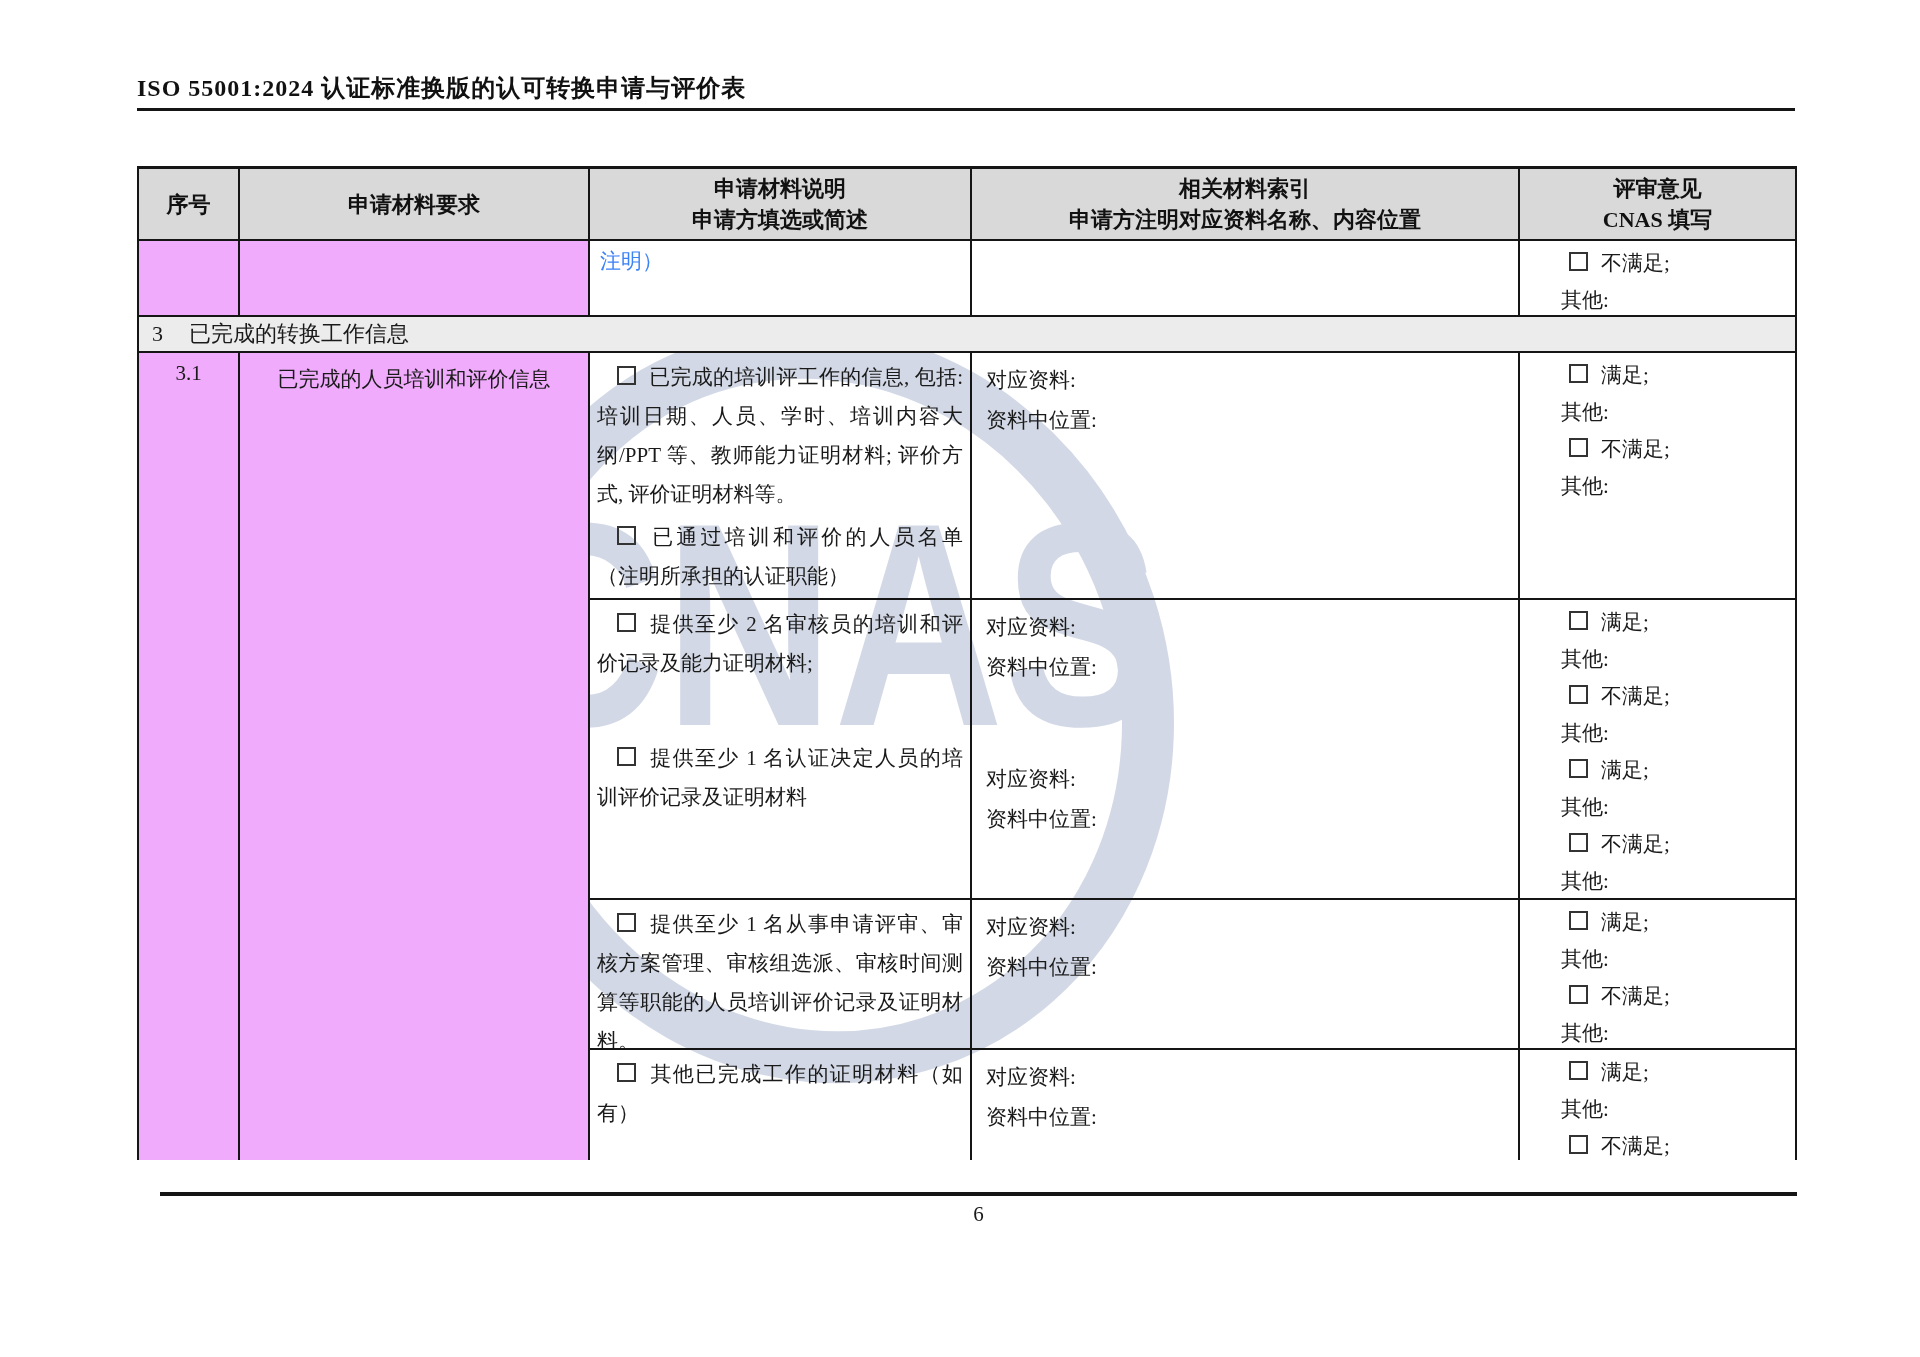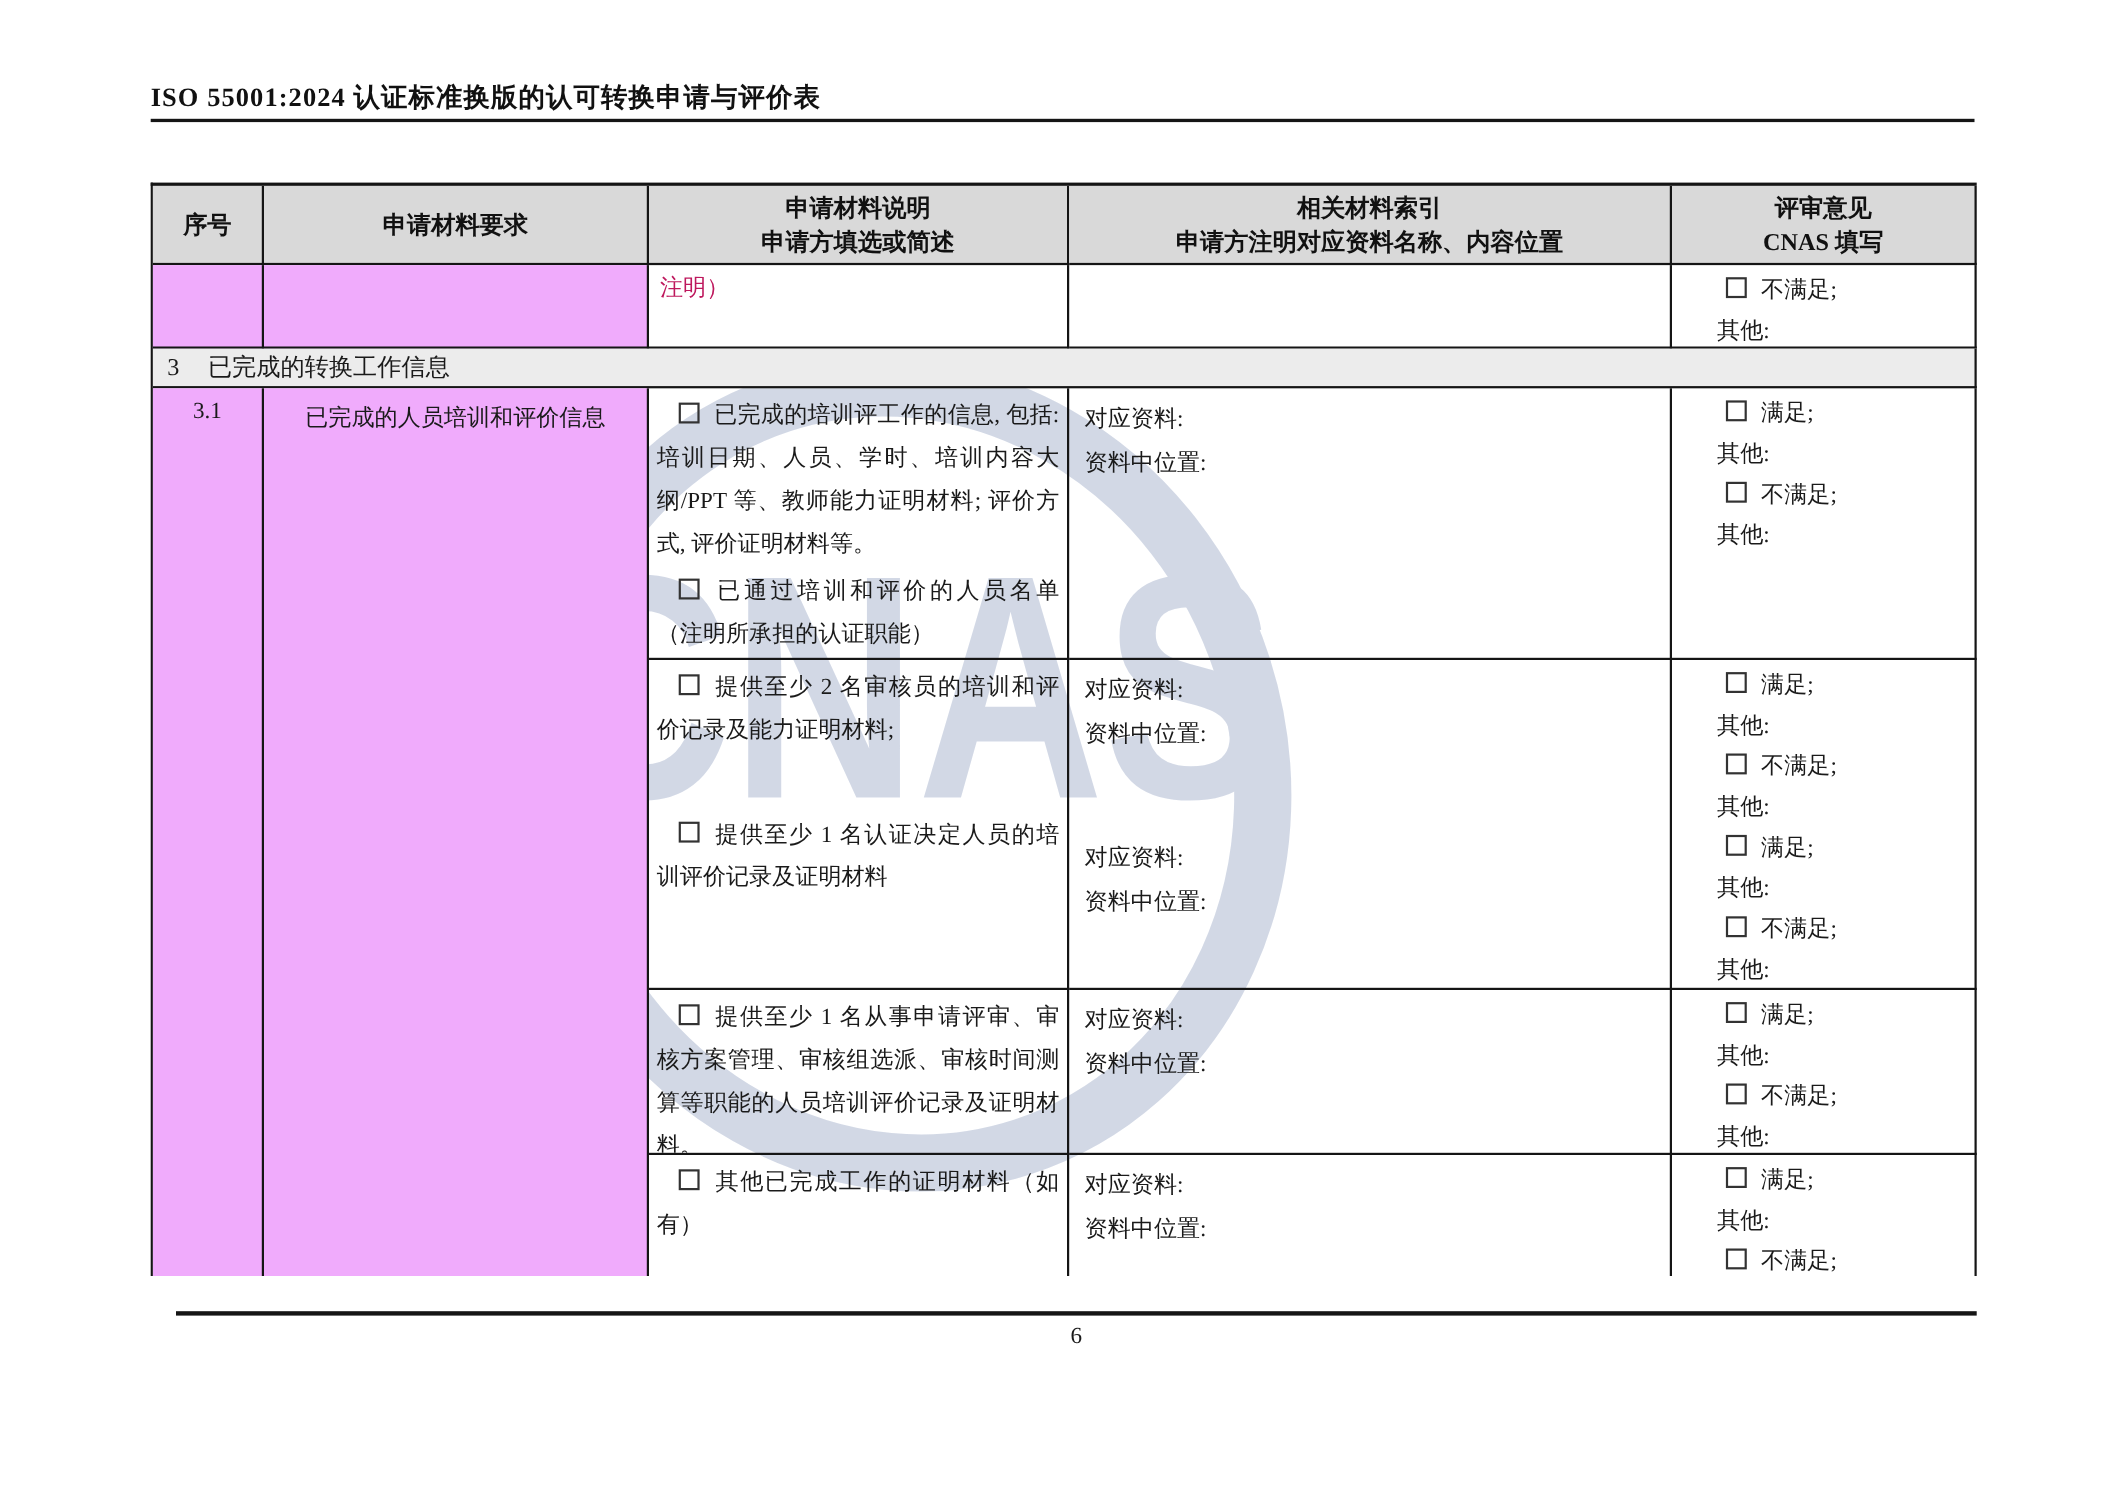--- a/index.html
+++ b/index.html
@@ -19,21 +19,21 @@
        align-items:center;justify-content:center;line-height:31px;color:#111;text-align:center;}
   .gray{background:#f0abfc;}
   .section{background:#ececec;font-size:22px;display:flex;align-items:center;padding-left:13px;color:#1a1a1a;}
   .section .sec-title{margin-left:26px;}
   .c1{grid-column:1}.c2{grid-column:2}.c3{grid-column:3}.c4{grid-column:4}.c5{grid-column:5}
   .r1{grid-row:1}.r2{grid-row:2}.r3{grid-row:3}.r4{grid-row:4}.r5{grid-row:5}.r6{grid-row:6}.r7{grid-row:7}
   .span-all{grid-column:1/-1;}
   .rspan{grid-row:4/8;}
   .num-cell{font-size:21px;padding-top:8px;text-align:center;color:#1a1a1a;}
   .req-cell{font-size:21px;line-height:40px;padding:6px 14px;color:#1a1a1a;text-align:center;}
-  .note-cell{font-size:21px;padding:6px 10px;color:#be185d;}
+  .note-cell{font-size:21px;padding:6px 10px;color:#3b82f6;}
   .desc-cell{font-size:21px;line-height:39px;padding:5px 7px 0 7px;color:#1a1a1a;}
   .chk-item{text-align:justify;text-justify:inter-character;text-indent:20px;}
   .chk-item + .chk-item{margin-top:4px;}
   .sub2 .chk-item + .chk-item{margin-top:56px;}
   .mat-cell{font-size:21px;line-height:40px;padding:7px 4px 0 14px;color:#1a1a1a;}
   .mat-block + .mat-block{margin-top:72px;}
   .rev-cell{font-size:21px;padding:4px 6px 0 8px;color:#1a1a1a;}
   .opt-line{line-height:37px;white-space:nowrap;margin-left:33px;}
   .opt-line.has-cb{text-indent:8px;}
   .cbx{display:inline-block;width:15px;height:15px;border:2px solid #333;margin-right:13px;

